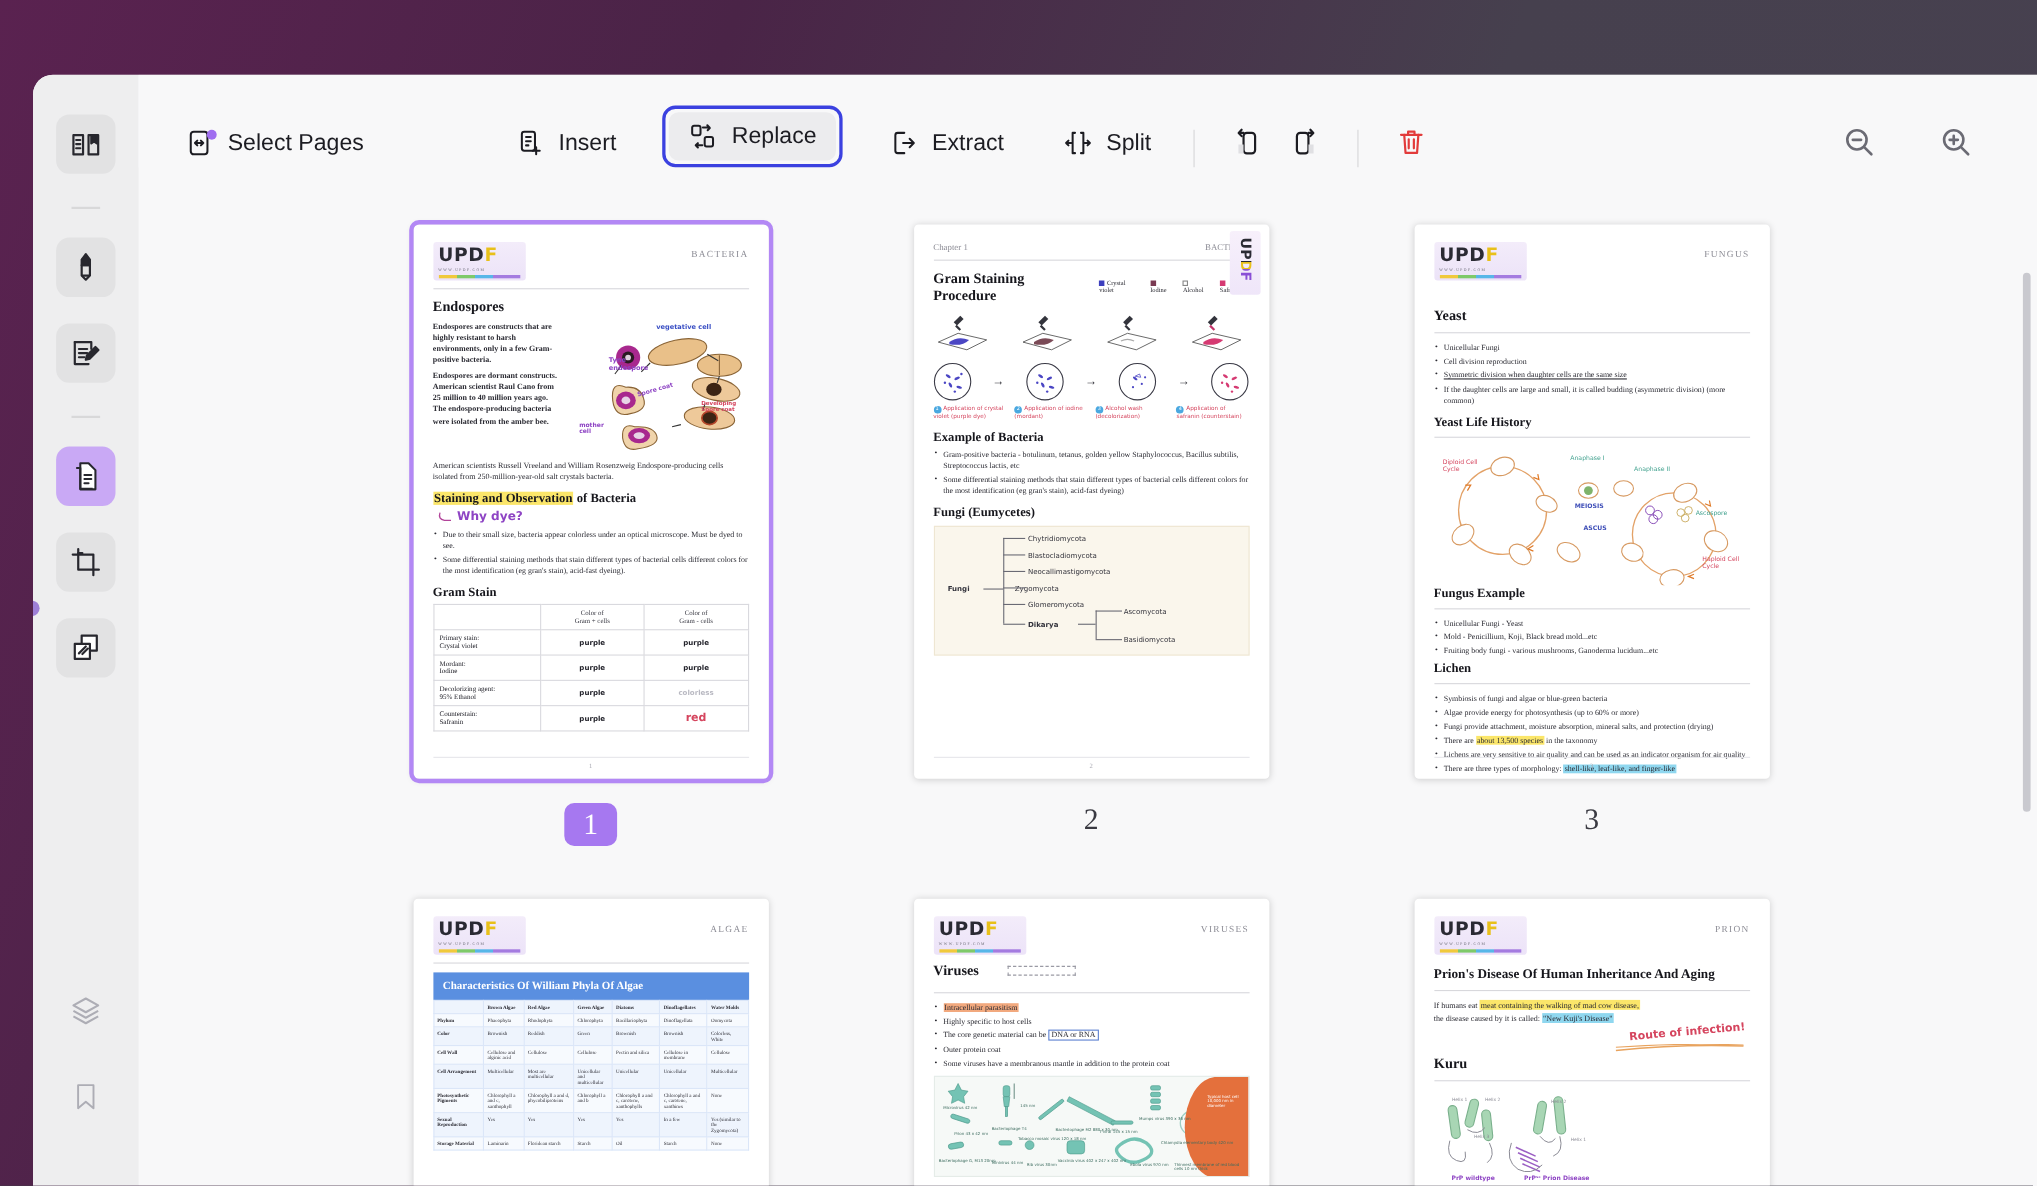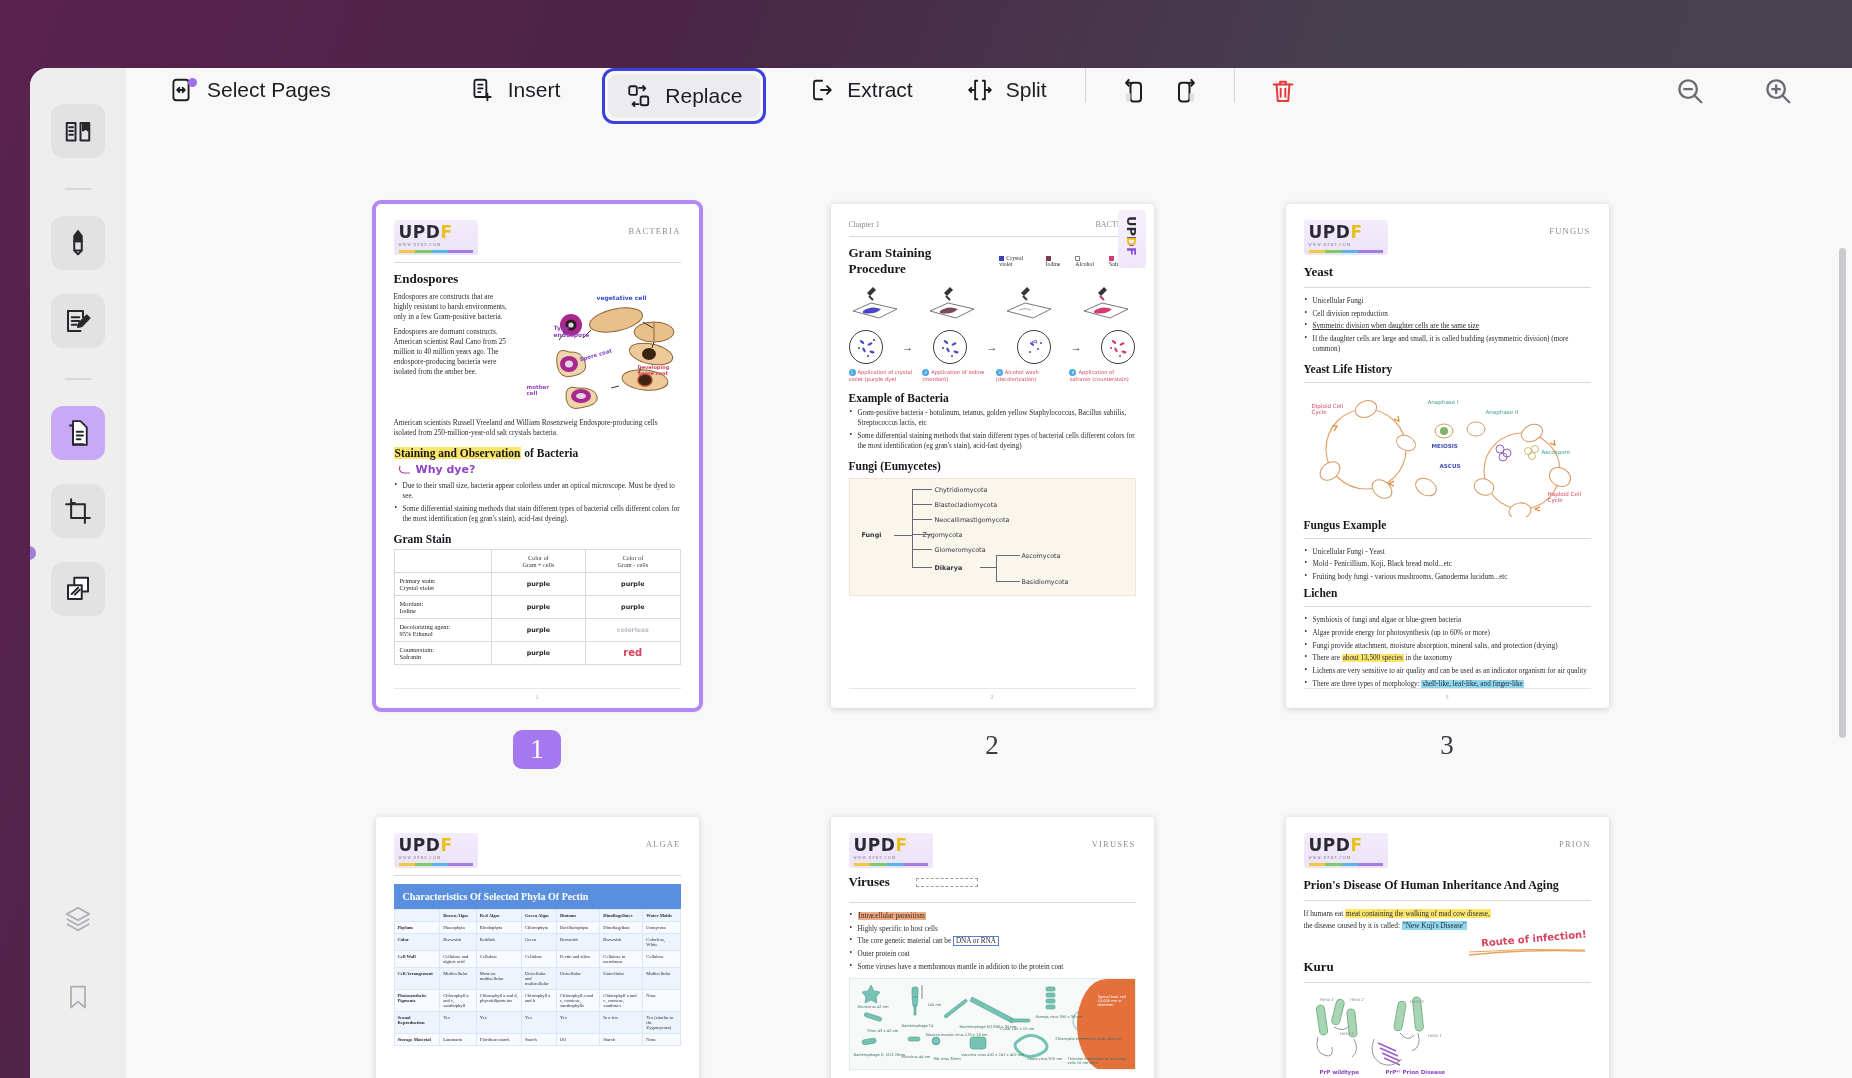--- a/index.html
+++ b/index.html
@@ -93,21 +93,21 @@
 
   
   .content {
     flex: 1; background: #f8f8f9;
     display: flex; flex-direction: column;
     position: relative; min-width: 0;
   }
 
   .toolbar {
     height: 84px; flex: 0 0 84px;
-    display: flex; align-items: flex-start;
+    display: flex; align-items: flex-end;
     padding: 0 26px 0 26px;
     background: #f8f8f9;
     position: relative;
   }
   .tb-item {
     display: flex; align-items: center; gap: 13px;
     padding: 9px 16px; border-radius: 10px; cursor: pointer;
     color: #1c1c22; font-size: 21px; font-weight: 500; white-space: nowrap;
   }
   .tb-item .badge-dot {
@@ -180,21 +180,21 @@
   .updf-bar { height: 3px; margin-top: 3px;
     background: linear-gradient(90deg,#f0c93c 0 22%, #7ec96a 22% 44%, #57b6e8 44% 66%, #a47be0 66% 100%); }
   .pg-cat { font-size: 8.5px; letter-spacing: 1.2px; color: #8d8d96; padding-top: 6px; }
   .hrule { height: 1px; background: #d8d8dc; margin: 7px 0 8px; }
   .h1 { font-size: 13px; font-weight: 700; color: #16161c; margin: 3px 0 5px; }
   .h2 { font-size: 11.5px; font-weight: 700; color: #16161c; margin: 7px 0 4px; }
   .bodytxt { font-size: 7.3px; line-height: 1.38; color: #2b2b33; }
   .bul { font-size: 7.2px; line-height: 1.42; color: #2b2b33; padding-left: 9px; position: relative; margin-bottom: 2.5px; }
   .bul::before { content: "\2022"; position: absolute; left: 1px; top: -1px; }
   .two-col { display: flex; gap: 9px; }
-  .col-l { width: 47%; }
+  .col-l { width: 47%; font-weight: bold; }
   .col-r { flex: 1; position: relative; }
   .hl-yellow { background: #fbe66a; padding: 0 1px; }
   .hl-orange { background: #f2a97e; padding: 0 1px; }
   .hl-cyan { background: #8fd7ef; padding: 0 1px; }
   .hand { font-family: "DejaVu Sans", sans-serif; font-weight: 600; }
   .hand-purple { color: #8e44c4; }
   .hand-blue { color: #3a4fc4; }
   .hand-red { color: #d5455e; }
 
   
@@ -736,21 +736,21 @@
             <div class="thumb">
               <div class="pg">
                 <div class="pg-head">
                   <div class="updf-logo">
                     <div class="updf-word">UPDF</div>
                     <div class="updf-sub">WWW.UPDF.COM</div>
                     <div class="updf-bar"></div>
                   </div>
                   <div class="pg-cat">FUNGUS</div>
                 </div>
-                <div class="h1" style="margin-top:9px">Yeast</div>
+                <div class="h1" style="margin-top:24px">Yeast</div>
                 <div class="hrule"></div>
 
                 <div class="bul">Unicellular Fungi</div>
                 <div class="bul">Cell division reproduction</div>
                 <div class="bul" style="text-decoration:underline">Symmetric division when daughter cells are the same size</div>
                 <div class="bul">If the daughter cells are large and small, it is called budding (asymmetric division) (more common)</div>
 
                 <div class="h2" style="margin-top:8px">Yeast Life History</div>
                 <div class="hrule"></div>
 
@@ -826,21 +826,21 @@
               <div class="pg">
                 <div class="pg-head">
                   <div class="updf-logo">
                     <div class="updf-word">UPDF</div>
                     <div class="updf-sub">WWW.UPDF.COM</div>
                     <div class="updf-bar"></div>
                   </div>
                   <div class="pg-cat">ALGAE</div>
                 </div>
                 <div class="hrule"></div>
-                <div class="atitle">Characteristics Of Selected Phyla Of Pectin</div>
+                <div class="atitle">Characteristics Of William Phyla Of Algae</div>
                 <table class="atable">
                   <tbody>
                       <tr>
                     <td class="rowhdr"></td>
                     <td class="hdr">Brown Algae</td>
                     <td class="hdr">Red Algae</td>
                     <td class="hdr">Green Algae</td>
                     <td class="hdr">Diatoms</td>
                     <td class="hdr">Dinoflagellates</td>
                     <td class="hdr">Water Molds</td>

